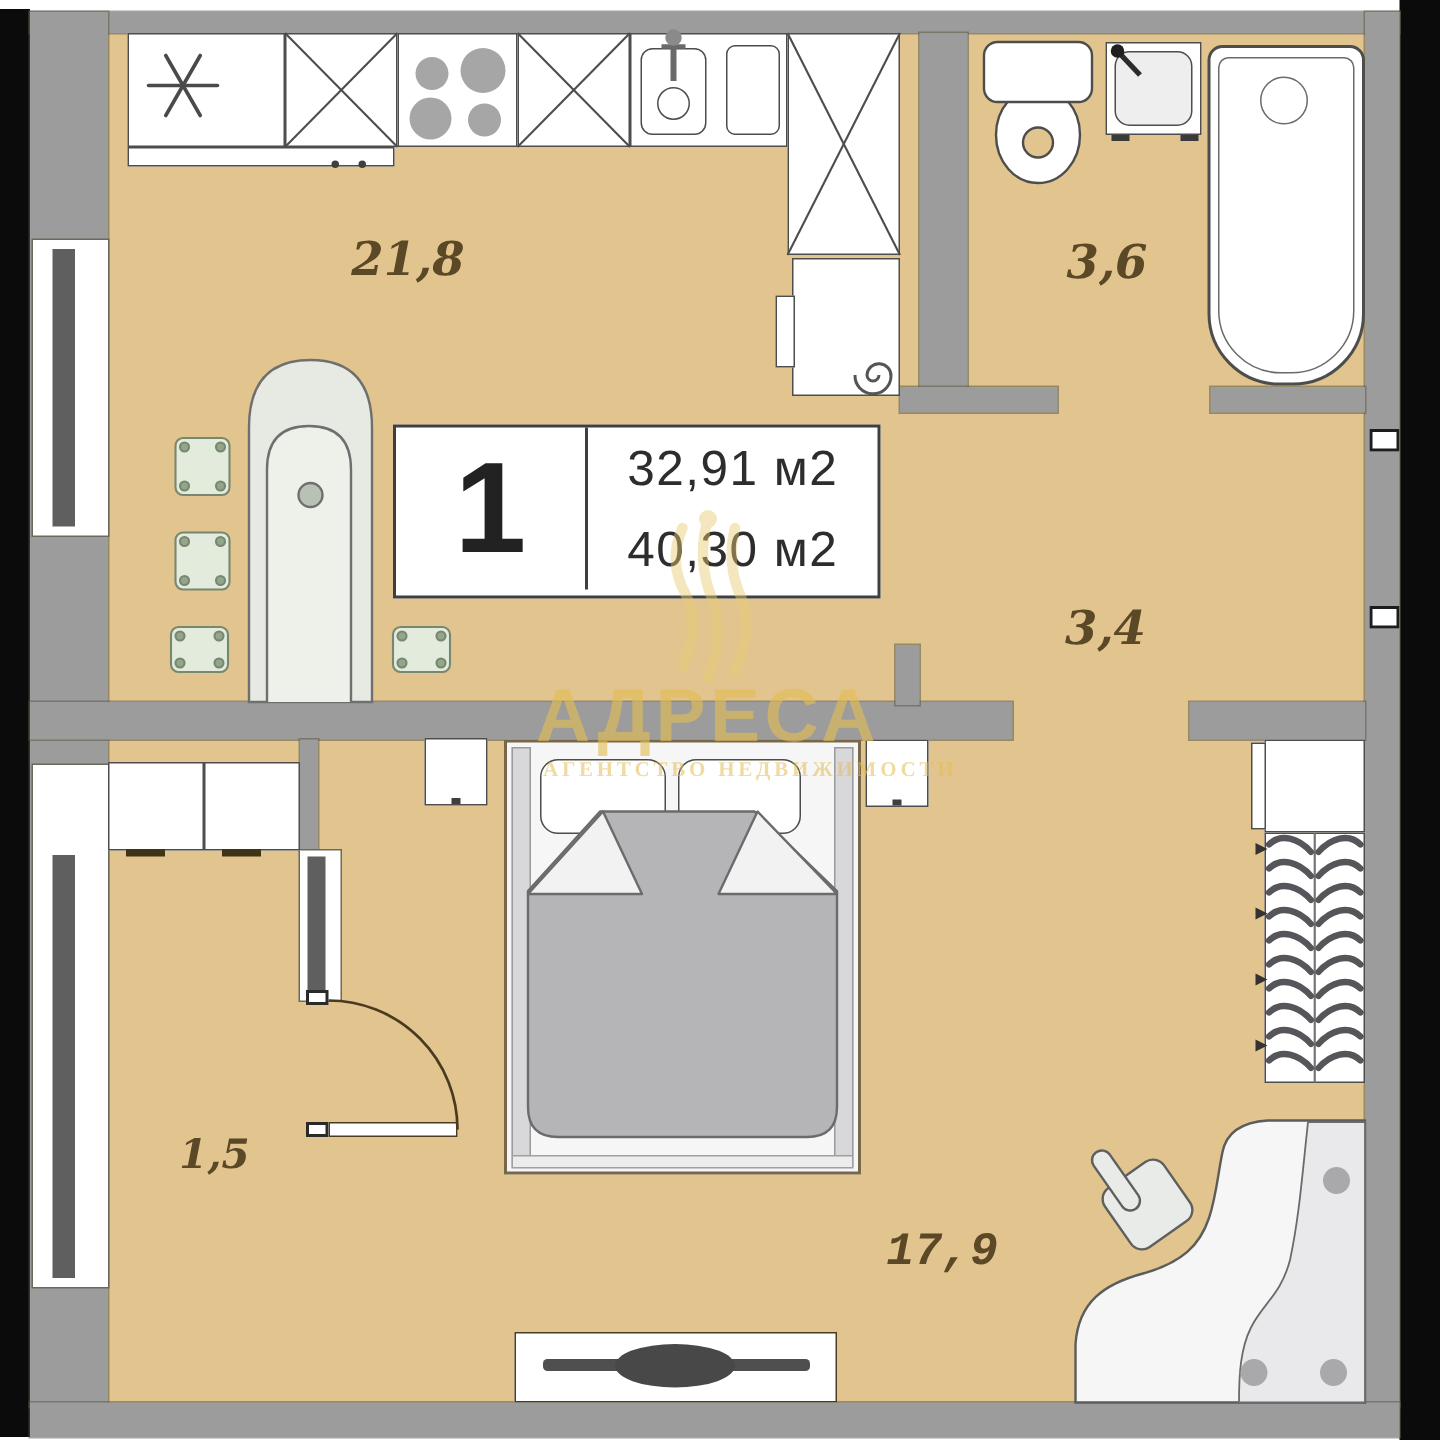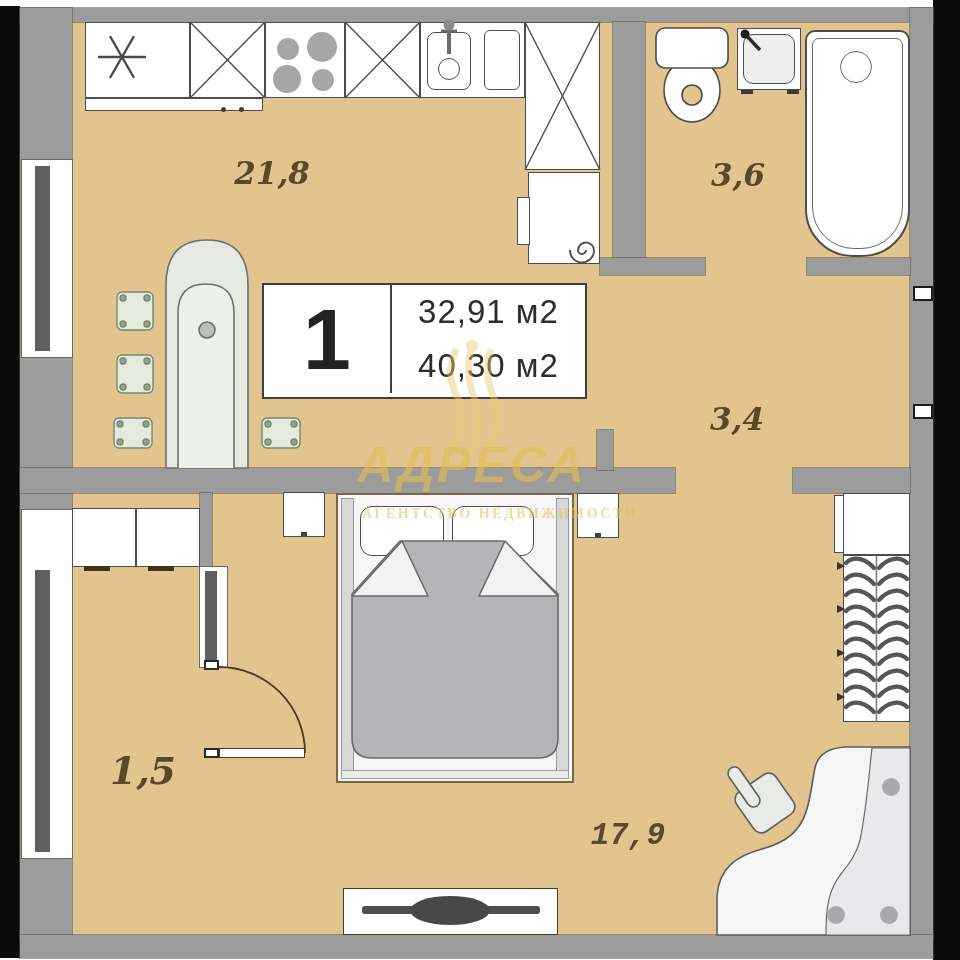--- a/index.html
+++ b/index.html
@@ -239,35 +239,35 @@
 
     <g stroke="#5f5f5f" stroke-width="1.6">
       <rect x="741" y="779" width="48" height="48" rx="9" fill="#e8ebe7" transform="rotate(-35 765 803)"></rect>
       <rect x="737.5" y="764" width="13" height="46" rx="6.5" fill="#e8ebe7" transform="rotate(-35 744 787)"></rect>
     </g>
   </svg>
 
   <div class="abs room-label" style="left:272px;top:173px;">21,8</div>
   <div class="abs room-label" style="left:738px;top:175px;">3,6</div>
   <div class="abs room-label" style="left:737px;top:393px;margin-top:26px;">3,4</div>
-  <div class="abs room-label" style="left:143px;top:770px;font-size:38px;font-style:italic;">1,5</div>
+  <div class="abs room-label" style="left:143px;top:770px;font-size:27px;font-style:italic;">1,5</div>
   <div class="abs room-label" style="left:628px;top:835px;font-family:Liberation Mono, monospace;">17,9</div>
 
   <div class="abs card" style="left:262px;top:283px;width:321px;height:112px;grid-template-rows:54px 54px;">
     <div class="big">1</div>
     <div class="area">32,91 м2</div>
     <div class="area">40,30 м2</div>
   </div>
 
   <div class="abs overlay" style="left:0;top:0;width:960px;height:960px;">
     <svg class="abs" width="160" height="120" viewBox="0 0 160 120" style="left:410px;top:340px;opacity:.45;">
       <g fill="none" stroke="#e7cb70" stroke-width="7" stroke-linecap="round">
         <path d="M45,12 q-10,22 2,44 q10,20 -2,48"></path>
         <path d="M62,6 q-8,27 3,54 q8,22 -3,52"></path>
         <path d="M80,12 q-6,24 4,46 q8,22 -4,50"></path>
       </g>
       <circle cx="62" cy="6" r="6" fill="#e7cb70"></circle>
     </svg>
-    <div class="abs wm-brand" style="left:352px;top:436px;width:240px;font-style:italic;">АДРЕСА</div>
+    <div class="abs wm-brand" style="left:352px;top:448px;width:240px;">АДРЕСА</div>
     <div class="abs wm-tag" style="left:362px;top:506px;font-family:Liberation Serif, serif;">АГЕНТСТВО НЕДВИЖИМОСТИ</div>
   </div>
 
 </div>
 
 </body></html>

